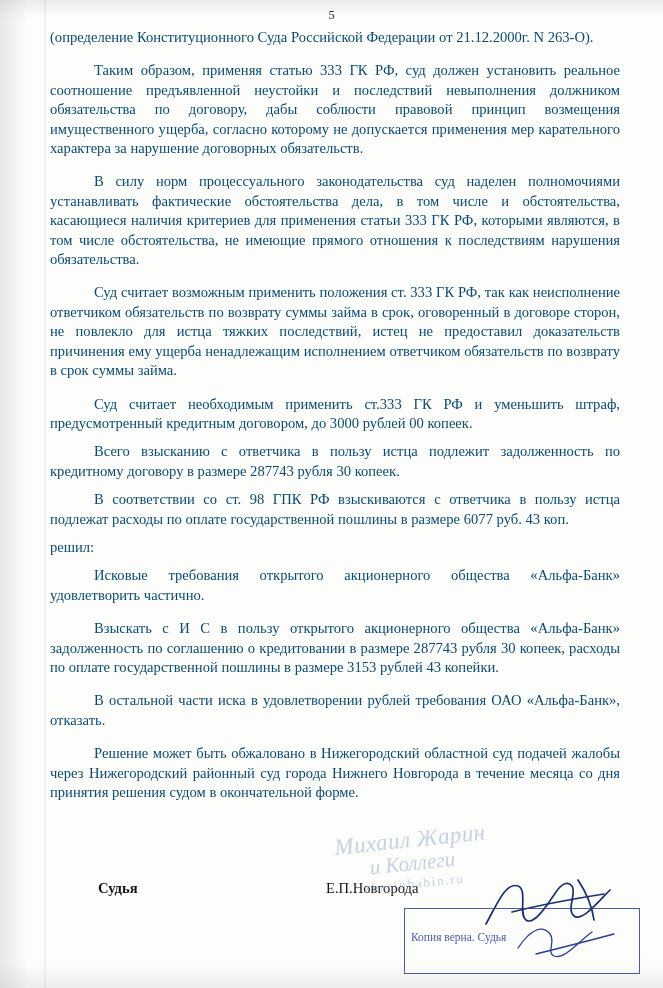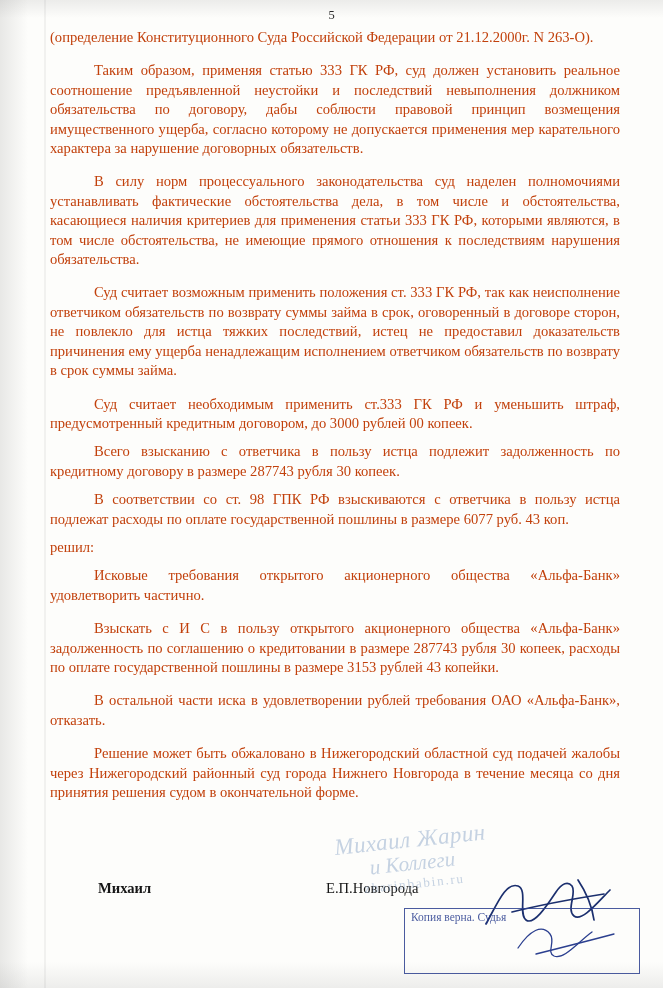--- a/index.html
+++ b/index.html
@@ -63,21 +63,21 @@
     color: #2a2a2a;
   }
 
   .content {
     position: absolute;
     left: 50px;
     top: 28px;
     width: 570px;
     font-size: 14.6px;
     line-height: 1.33;
-    color: #c2410c;
+    color: #0c4a6e;
     text-align: justify;
   }
 
   p {
     margin: 0 0 1px 0;
     text-align: justify;
     text-justify: inter-word;
   }
   p.indent {
     text-indent: 44px;
@@ -148,21 +148,21 @@
     position: absolute;
     left: 404px;
     top: 908px;
     width: 236px;
     height: 66px;
     border: 1.6px solid #2b3f8f;
     color: #2b3f8f;
     font-family: "Liberation Serif", serif;
     font-size: 11.5px;
     line-height: 1.5;
-    padding: 0 6px;
+    padding: 20px 6px;
     box-sizing: border-box;
     opacity: 0.85;
   }
   .stamp-line {
     white-space: nowrap;
   }
 
   
   .signature-svg {
     position: absolute;
@@ -210,21 +210,21 @@
     <p class="indent gap">Всего взысканию с ответчика в пользу истца подлежит задолженность по кредитному договору в размере 287743 рубля 30 копеек.</p>
     <p class="indent gap">В соответствии со ст. 98 ГПК РФ взыскиваются с ответчика в пользу истца подлежат расходы по оплате государственной пошлины в размере 6077 руб. 43 коп.</p>
     <p class="center gap">решил:</p>
     <p class="indent gap">Исковые требования открытого акционерного общества «Альфа-Банк» удовлетворить частично.</p>
     <p class="indent gap-sm">Взыскать с                И               С           в пользу открытого акционерного общества «Альфа-Банк» задолженность по соглашению о кредитовании     в размере 287743 рубля 30 копеек, расходы по   оплате государственной пошлины в размере 3153 рублей 43 копейки.</p>
     <p class="indent gap-sm">В остальной части иска в удовлетворении рублей требования ОАО «Альфа-Банк», отказать.</p>
     <p class="indent gap-sm">Решение может быть обжаловано в Нижегородский областной суд подачей жалобы через Нижегородский районный суд города Нижнего Новгорода в течение месяца со дня принятия решения судом в окончательной форме.</p>
   </div>
 
   <div class="sign-row">
-    <span class="sign-judge-label">Михаил</span>
+    <span class="sign-judge-label">Судья</span>
     <span class="sign-judge-name">Е.П.Новгорода</span>
   </div>
 
   <svg class="signature-svg" width="150" height="62" viewBox="0 0 150 62">
     <path d="M4,52 C16,30 24,10 36,14 C46,18 36,42 44,48 C52,54 66,32 74,20 C80,11 86,9 90,14 C95,21 84,38 92,44 C100,50 116,30 128,18"></path>
     <path d="M30,40 C54,34 84,28 122,22"></path>
     <path d="M96,8 C104,20 110,34 112,48"></path>
   </svg>
 
   <div class="watermark">

